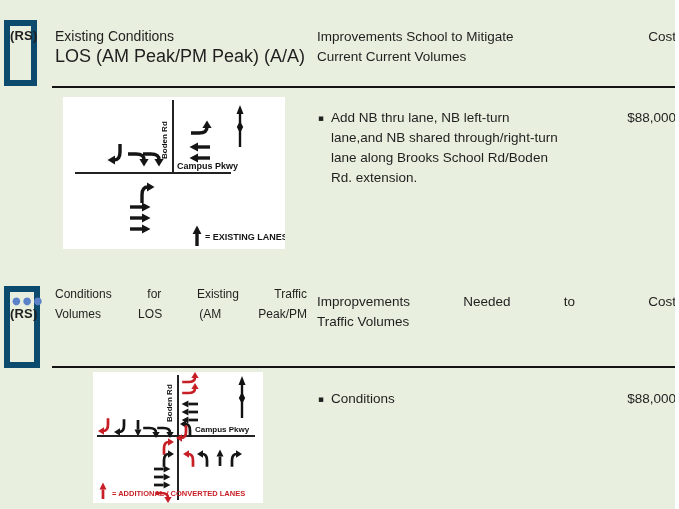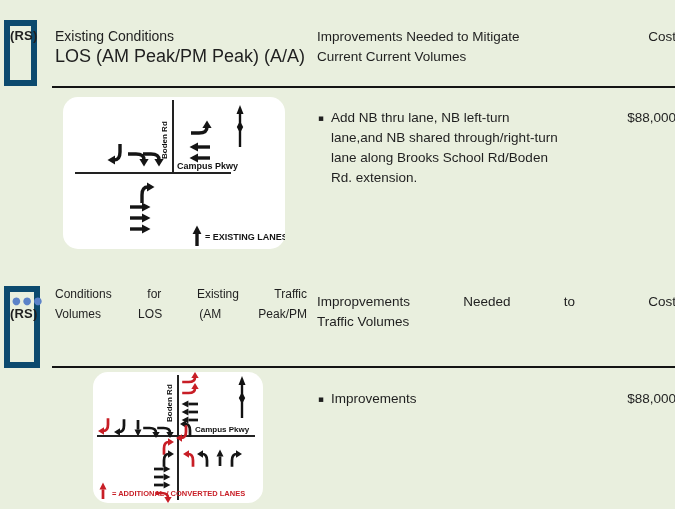--- a/index.html
+++ b/index.html
@@ -17,21 +17,21 @@
   }
   .rs-label{padding-top:2px;letter-spacing:0.2px;}
   .dots{
     color:#5b82c8;font-size:10px;letter-spacing:2px;padding-top:3px;
     font-family:"DejaVu Sans",sans-serif;line-height:11px;text-indent:2px;
   }
   .title-cell{line-height:20px;font-size:14px;}
   .body-cell{line-height:20px;font-size:13.5px;}
   .jl{text-align:justify;text-align-last:justify;}
   .cost{position:absolute;text-align:right;font-size:13.5px;line-height:20px;}
-  .white-box{position:absolute;background:#ffffff;border-radius:15px;}
+  .white-box{position:absolute;background:#ffffff;}
   .white-box svg{display:block;width:100%;height:100%;}
   .bullet-item{position:absolute;font-size:13.5px;line-height:20px;padding-left:15px;box-sizing:border-box;}
   .bullet-mark{
     position:absolute;left:2px;top:0;font-size:9px;line-height:20px;
     font-family:"DejaVu Sans",sans-serif;
   }
   .right-strip{position:absolute;right:0;top:0;width:4px;height:100%;background:#ffffff;}
 </style>
 </head>
 <body>
@@ -41,21 +41,21 @@
   <div class="rs-box" style="left:4px;top:20px;width:33px;height:66px;">
     <div class="rs-label">(RS)</div>
   </div>
 
   <div class="abs title-cell" style="left:55px;top:26px;width:255px;">
     <div class="bold">Existing Conditions</div>
     <div style="font-size:18px">LOS (AM Peak/PM Peak) (A/A)</div>
   </div>
 
   <div class="abs body-cell" style="left:317px;top:27px;width:262px;">
-    <div>Improvements Needed to Mitigate</div>
+    <div>Improvements School to Mitigate</div>
     <div>Current Current Volumes</div>
   </div>
 
   <div class="cost" style="left:576px;top:27px;width:100px;">Cost</div>
 
   <div class="hline" style="left:52px;top:86px;width:624px;"></div>
 
   <div class="white-box" style="left:63px;top:97px;width:222px;height:152px;">
     <svg id="diagram1" viewBox="0 0 222 152">
         <line x1="110" y1="3" x2="110" y2="76" stroke="#222" stroke-width="2"></line>
@@ -241,19 +241,19 @@
         <g transform="translate(10,119) rotate(0) scale(0.8,0.8)">
           <path d="M0,10 L0,-2" stroke="#c81e26" stroke-width="3.4" fill="none"></path>
           <polygon points="-4.4,-2 4.4,-2 0,-10.5" fill="#c81e26"></polygon>
         </g>
         <text x="19" y="124" font-size="7.5" font-weight="bold" fill="#c81e26" font-family="Liberation Sans, sans-serif">= ADDITIONAL / CONVERTED LANES</text>
       </svg>
   </div>
 
   <div class="bullet-item" style="left:316px;top:389px;width:244px;">
     <span class="bullet-mark">▪</span>
-    <span>Improvements</span>
+    <span>Conditions</span>
   </div>
 
   <div class="cost" style="left:576px;top:389px;width:100px;">$88,000</div>
 
   <div class="right-strip"></div>
 </div>
 
 </body></html>

